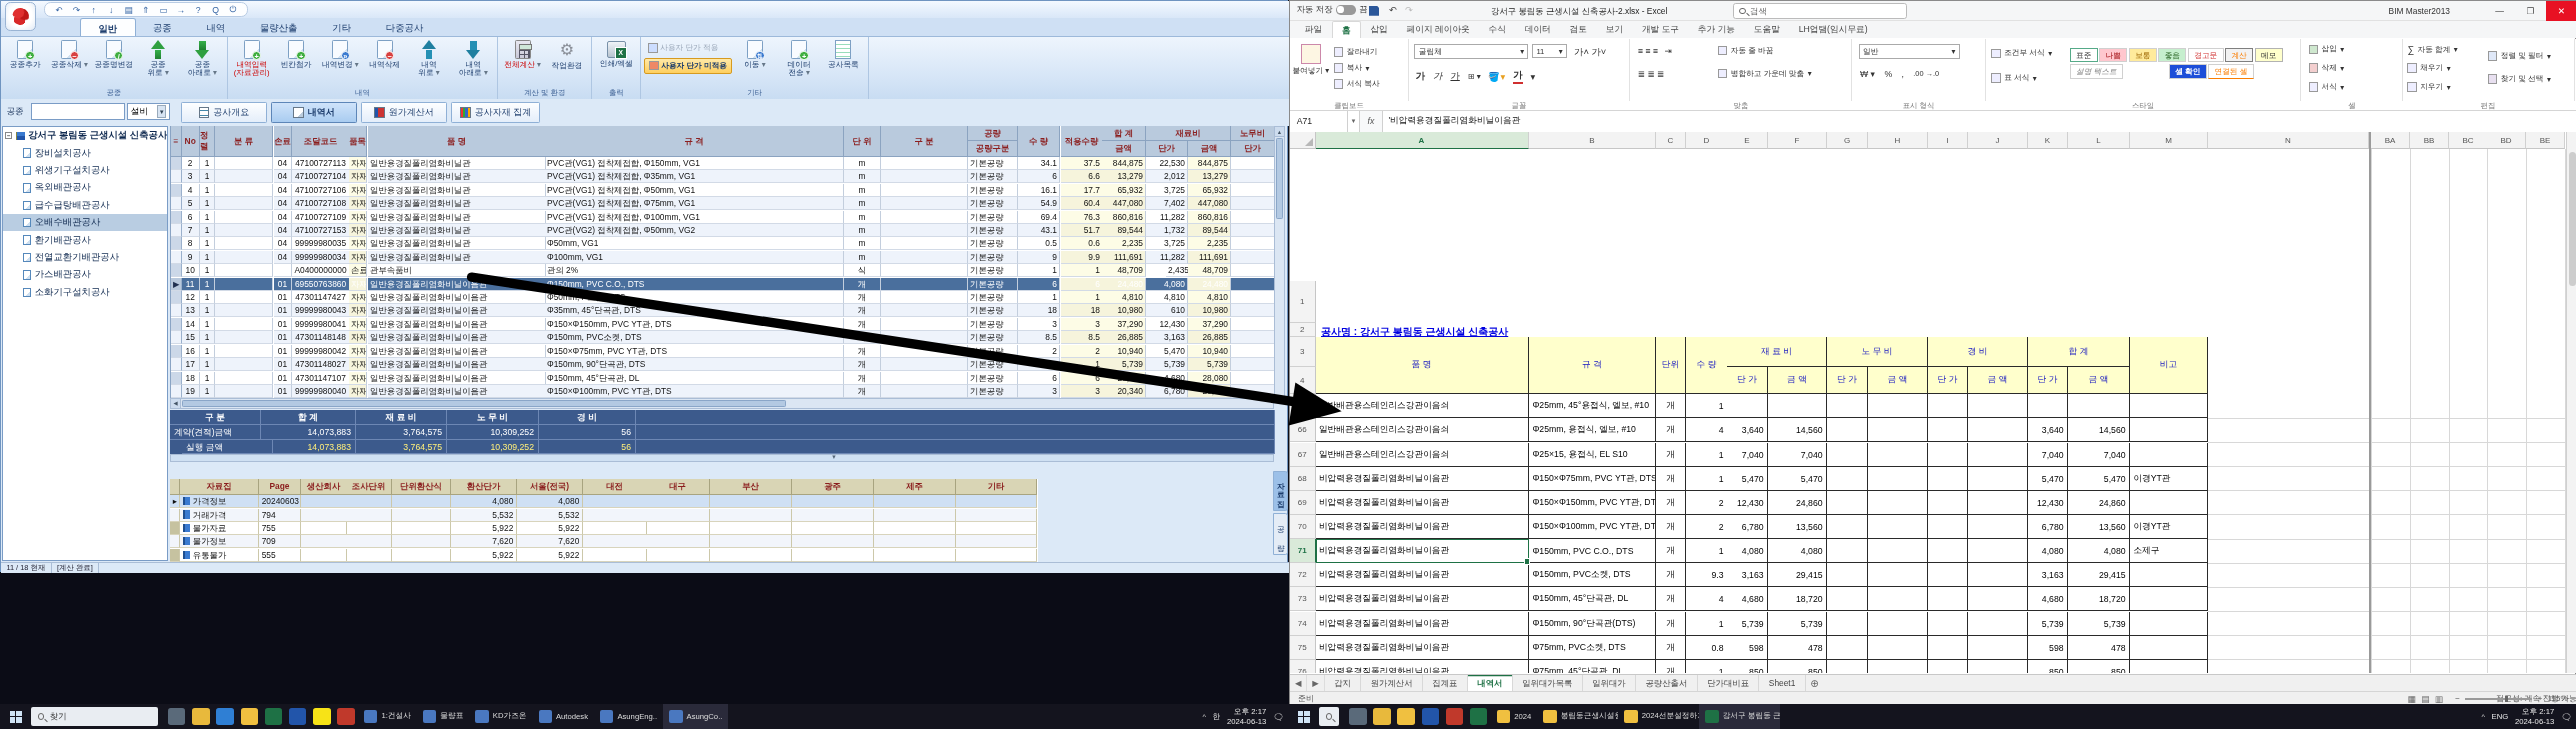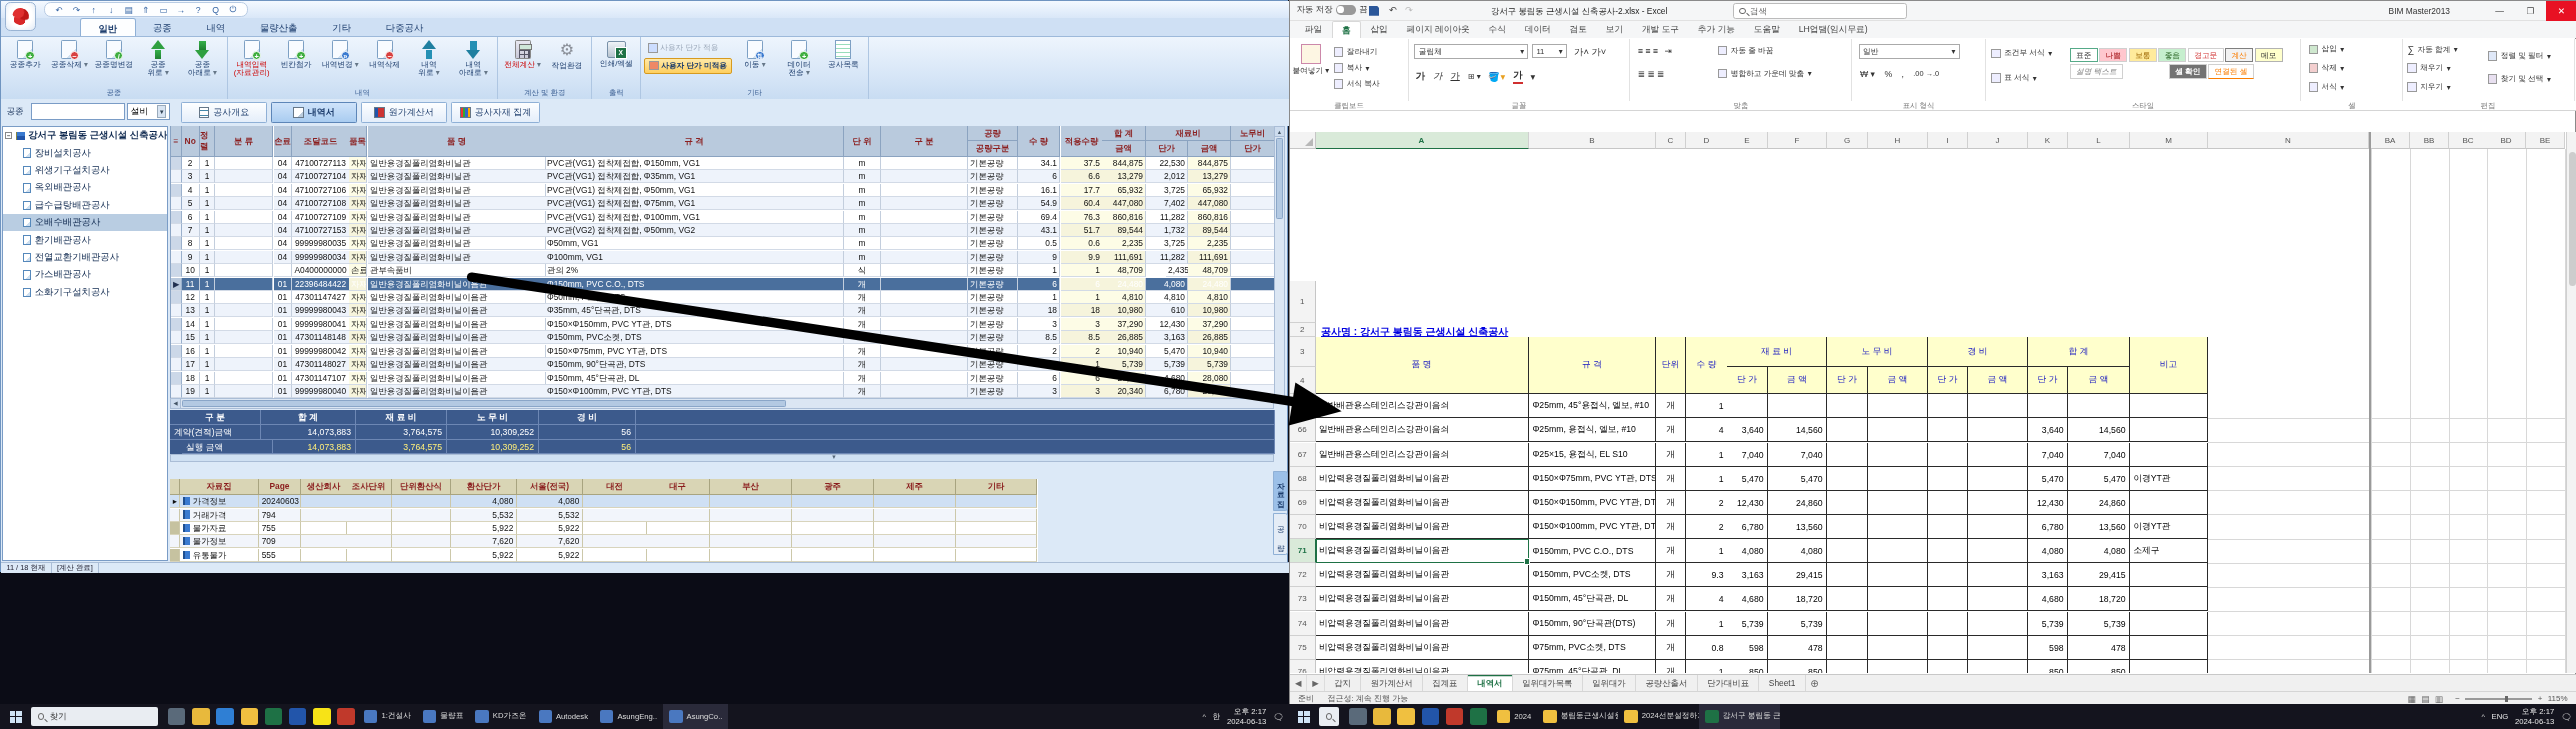--- a/index.html
+++ b/index.html
@@ -160,21 +160,21 @@
   .selbox{border:0.7px solid #aaa;background:#fff;padding:1.3px 3.4px;display:flex;justify-content:space-between;align-items:center;}
   .chip{display:inline-block;height:14.8px;line-height:13.4px;padding:0 5.4px;border:0.7px solid #d0d0d0;font-size:7.7px;margin:0.7px;}
   .chip.normal{border:1.3px solid #5a8;background:#fff;}
   .chip.bad{background:#ffc7ce;color:#9c0006;}
   .chip.neutral{background:#ffeb9c;color:#9c6500;}
   .chip.good{background:#c6efce;color:#276221;}
   .chip.warning{color:#d03030;}
   .chip.calc{background:#f2f2f2;color:#fa7d00;border-color:#7f7f7f;}
   .chip.note{background:#ffffcc;border-color:#b2b2b2;}
   .chip.explain{color:#7f7f7f;font-style:italic;}
-  .chip.check{background:#737373;color:#fff;font-weight:bold;margin-left:45px;}
+  .chip.check{background:#1d4ed8;color:#fff;font-weight:bold;margin-left:45px;}
   .chip.linked{color:#fa7d00;border-bottom:1.3px solid #fa7d00;}
   #xformula{position:absolute;left:0;top:110px;width:1287px;height:21.5px;background:#f8f9fa;border-bottom:0.7px solid #d5d5d5;display:flex;align-items:stretch;font-size:8.7px;}
   #namebox{width:58px;border-right:0.7px solid #d0d0d0;background:#fff;display:flex;align-items:center;padding-left:6.7px;color:#222;}
   #nb-caret{width:12px;border-right:0.7px solid #d0d0d0;background:#fff;display:flex;align-items:center;justify-content:center;font-size:6px;color:#666;}
   #fx{width:23px;border-right:0.7px solid #d0d0d0;display:flex;align-items:center;justify-content:center;color:#555;font-style:italic;}
   #fvalue{flex:1;background:#fff;display:flex;align-items:center;padding-left:5.4px;color:#111;}
   
   #xsheet{position:absolute;left:0;top:131px;width:1287px;height:541px;background:#fff;overflow:hidden;}
   .colhdr{position:absolute;top:0;height:17.4px;background:#f3f3f3;border-right:0.7px solid #d0d0d0;border-bottom:0.7px solid #c6c6c6;
     text-align:center;line-height:17px;font-size:8px;color:#555;}
@@ -196,21 +196,21 @@
   #xvscroll{position:absolute;right:0;top:0;width:10.7px;height:541px;background:#f3f3f3;border-left:0.7px solid #d0d0d0;}
   #xvscroll .thumb{margin:20px 1.3px;height:134px;background:#cdcdcd;border-radius:4px;}
   #selcell{position:absolute;border:1.7px solid #1e7145;pointer-events:none;}
   #selcell:after{content:"";position:absolute;right:-2.7px;bottom:-2.7px;width:4.7px;height:4.7px;background:#1e7145;border:0.7px solid #fff;}
   #xsheettabs{position:absolute;left:0;top:673px;width:1287px;height:17px;background:#f0f0f0;border-top:0.7px solid #c8c8c8;display:flex;align-items:stretch;font-size:8.4px;}
   .tabarrow{width:17.4px;display:flex;align-items:center;justify-content:center;color:#666;border-right:0.7px solid #ddd;}
   .shtab{padding:0 9.4px;display:flex;align-items:center;color:#444;border-right:0.7px solid #d8d8d8;}
   .shtab.active{background:#fff;color:#1e7145;font-weight:bold;box-shadow:inset 0 1.3px 0 #1e7145;}
   .addtab{width:17.4px;display:flex;align-items:center;justify-content:center;color:#666;font-size:10px;}
   #xstatus{position:absolute;left:0;top:690px;width:1287px;height:14.8px;background:#f0f0f0;border-top:0.7px solid #d5d5d5;
-    font-size:8px;color:#555;display:flex;align-items:center;}
+    font-size:8px;color:#555;display:flex;align-items:center;justify-content:space-between;}
   #xstatus .zoomctl{position:absolute;right:9.4px;display:flex;align-items:center;gap:5.4px;}
   #xstatus .views{position:absolute;right:134px;display:flex;gap:5.4px;font-size:8.7px;color:#666;}
   .zslider{width:67px;height:1.3px;background:#999;position:relative;}
   .zslider:after{content:"";position:absolute;left:60%;top:-2.7px;width:2.7px;height:6.7px;background:#666;}
   
   .taskbar{position:absolute;top:704px;width:1288px;height:25.5px;background:#14141e;display:flex;align-items:center;z-index:10;}
   #taskbar-left{left:0;} #taskbar-right{left:1288px;}
   .startbtn{width:31px;height:25.5px;display:flex;align-items:center;justify-content:center;}
   .winlogo{width:12px;height:12px;display:grid;grid-template-columns:5.4px 5.4px;grid-template-rows:5.4px 5.4px;gap:1.3px;}
   .winlogo i{background:#cfe3f5;}
@@ -661,21 +661,21 @@
         <div class="gc r" style="left: 975px; width: 42px; margin-left: 20px;">2,435,452</div>
         <div class="gc r yel" style="left: 1017px; width: 43px;">48,709</div>
         <div class="gc r" style="left: 1060px; width: 44px;"></div>
       </div>
       <div class="grow alt sel" style="top: 152px;">
         <div class="gc mk c" style="left: 0px; width: 10.7px;">▶</div>
         <div class="gc c" style="left: 10.7px; width: 18px;">11</div>
         <div class="gc c" style="left: 29px; width: 15.4px;">1</div>
         <div class="gc l" style="left: 44px; width: 58px;"></div>
         <div class="gc c" style="left: 103px; width: 18px;">01</div>
-        <div class="gc c" style="left: 121px; width: 58px;">22396484422</div>
+        <div class="gc c" style="left: 121px; width: 58px;">69550763860</div>
         <div class="gc c yel" style="left: 178px; width: 18px;">자재</div>
         <div class="gc l" style="left: 197px; width: 178px;">일반용경질폴리염화비닐이음관</div>
         <div class="gc l" style="left: 374px; width: 299px;">Φ150mm, PVC C.O., DTS</div>
         <div class="gc c" style="left: 673px; width: 37px;">개</div>
         <div class="gc l" style="left: 710px; width: 87px;"></div>
         <div class="gc l" style="left: 797px; width: 50px;">기본공량</div>
         <div class="gc r" style="left: 847px; width: 42px;">6</div>
         <div class="gc r yel" style="left: 890px; width: 42px;">6</div>
         <div class="gc r yel" style="left: 931px; width: 44px;">24,480</div>
         <div class="gc r" style="left: 975px; width: 42px;">4,080</div>
@@ -1093,20 +1093,26 @@
     </div>
 
     <div class="xgroup" style="left:1112px;width:173px">
       <div class="minirow" style="left:5.4px;top:5.4px"><span style="font-size:9.4px">∑</span><span>자동 합계</span> ▾</div>
       <div class="minirow" style="left:5.4px;top:24px"><span class="ibx"></span><span>채우기</span> ▾</div>
       <div class="minirow" style="left:5.4px;top:43px"><span class="ibx"></span><span>지우기</span> ▾</div>
       <div class="minirow" style="left:86px;top:12px"><span class="ibx" style="background:#dfe8f8"></span><span>정렬 및 필터</span> ▾</div>
       <div class="minirow" style="left:86px;top:35px"><span class="ibx" style="background:#e8e0f0"></span><span>찾기 및 선택</span> ▾</div>
       <div class="xglabel">편집</div>
     </div>
+  </div>
+  <div id="xformula">
+    <div id="namebox">A71</div>
+    <div id="nb-caret">▼</div>
+    <div id="fx">fx</div>
+    <div id="fvalue">'비압력용경질폴리염화비닐이음관</div>
   </div>
   <div id="xsheet">
       <div id="corner"></div>
       <div class="colhdr selcol" style="left: 25.5px; width: 213px;">A</div>
       <div class="colhdr" style="left: 239px; width: 127px;">B</div>
       <div class="colhdr" style="left: 366px; width: 30px;">C</div>
       <div class="colhdr" style="left: 396px; width: 42px;">D</div>
       <div class="colhdr" style="left: 437px; width: 41px;">E</div>
       <div class="colhdr" style="left: 478px; width: 59px;">F</div>
       <div class="colhdr" style="left: 537px; width: 41px;">G</div>

